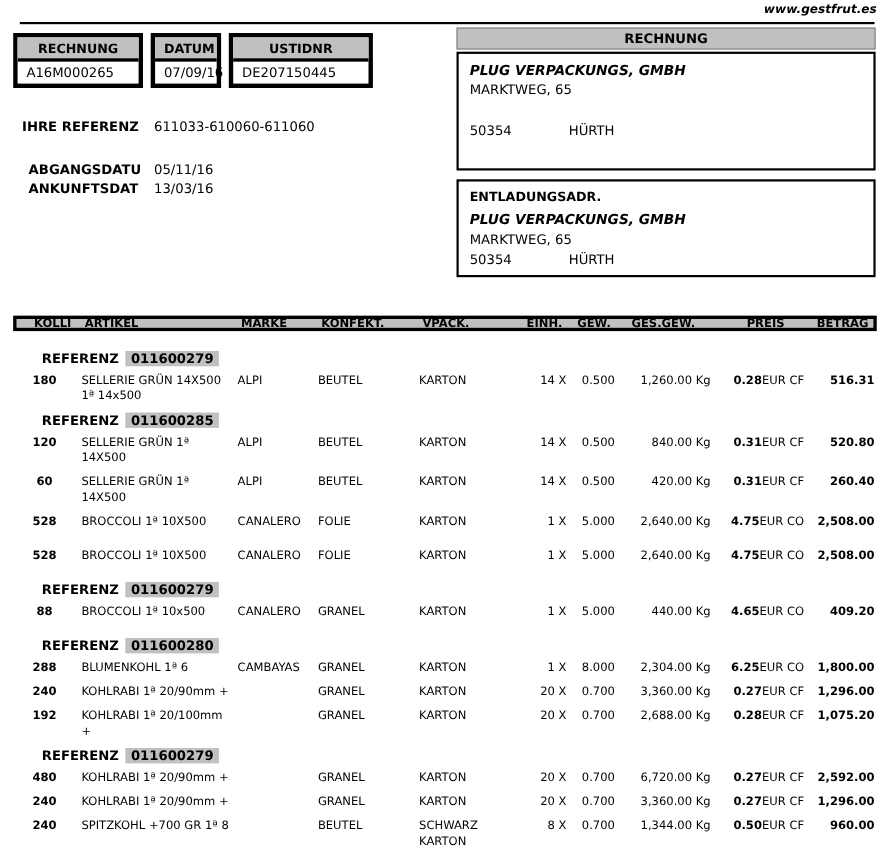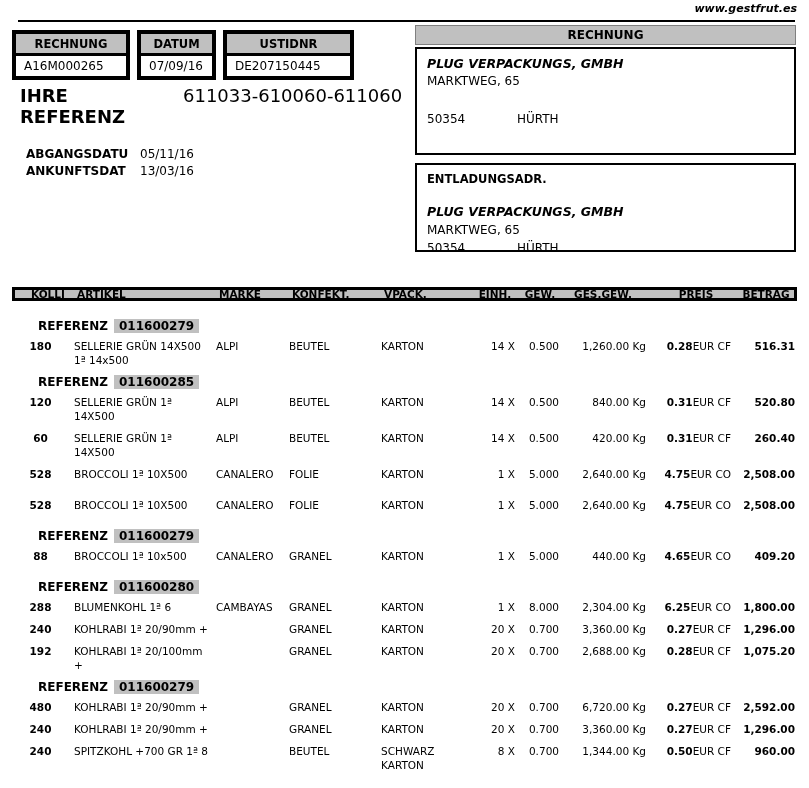--- a/index.html
+++ b/index.html
@@ -24,24 +24,24 @@
   .info-box { border: 4px solid #000; background: #fff; margin-right: 7px; }
   .info-box .hd {
     background: #c0c0c0; border-bottom: 3px solid #000;
     font-weight: bold; font-size: 11.5px; text-align: center;
     padding: 3px 8px 2px;
   }
   .info-box .val {
     font-size: 12px; padding: 3px 8px 3px; white-space: nowrap;
   }
   .box-rechnung { width: 118px; }
-  .box-datum   { width: 79px; }
+  .box-datum   { width: 64px; }
   .box-ustid   { width: 131px; }
   
-  .ref-line { position: absolute; top: 85px; left: 20px; font-size: 18px; display: flex; gap: 43px; }
+  .ref-line { position: absolute; top: 108px; left: 20px; font-size: 12px; display: flex; }
   .ref-line .lbl { font-weight: bold; width: 120px; }
   .date-lines { position: absolute; top: 147px; left: 26px; font-size: 12px; }
   .date-row { display: flex; margin-bottom: 3px; }
   .date-row .lbl { font-weight: bold; width: 114px; }
   
   .right-col { position: absolute; top: 25px; left: 415px; width: 381px; }
   .rechnung-bar {
     background: #c0c0c0; border: 1px solid #808080;
     text-align: center; font-weight: bold; font-size: 12px;
     padding: 2px 0;
@@ -53,21 +53,21 @@
   }
   .addr-name { font-weight: bold; font-style: italic; font-size: 12.5px; margin-bottom: 3px; }
   .addr-street { margin-bottom: 24px; }
   .addr-city-row { display: flex; }
   .addr-zip { width: 90px; }
   .unload-box {
     border: 2px solid #000; background: #fff;
     margin-top: 8px; height: 89px; padding: 7px 10px;
     font-size: 12px;
   }
-  .unload-title { font-weight: bold; font-size: 11.5px; margin-bottom: 18px; }
+  .unload-title { font-weight: bold; font-size: 11.5px; margin-bottom: 6px; }
   .unload-box .addr-name { margin-bottom: 4px; }
   .unload-box .addr-street { margin-bottom: 4px; }
   
   .grid {
     display: grid;
     grid-template-columns: 62px 142px 73px 92px 88px 46px 44px 96px 76px 66px;
   }
   .tbl-header {
     position: absolute; top: 287px; left: 12px; width: 785px;
     background: #c0c0c0; border: 3px solid #000;

